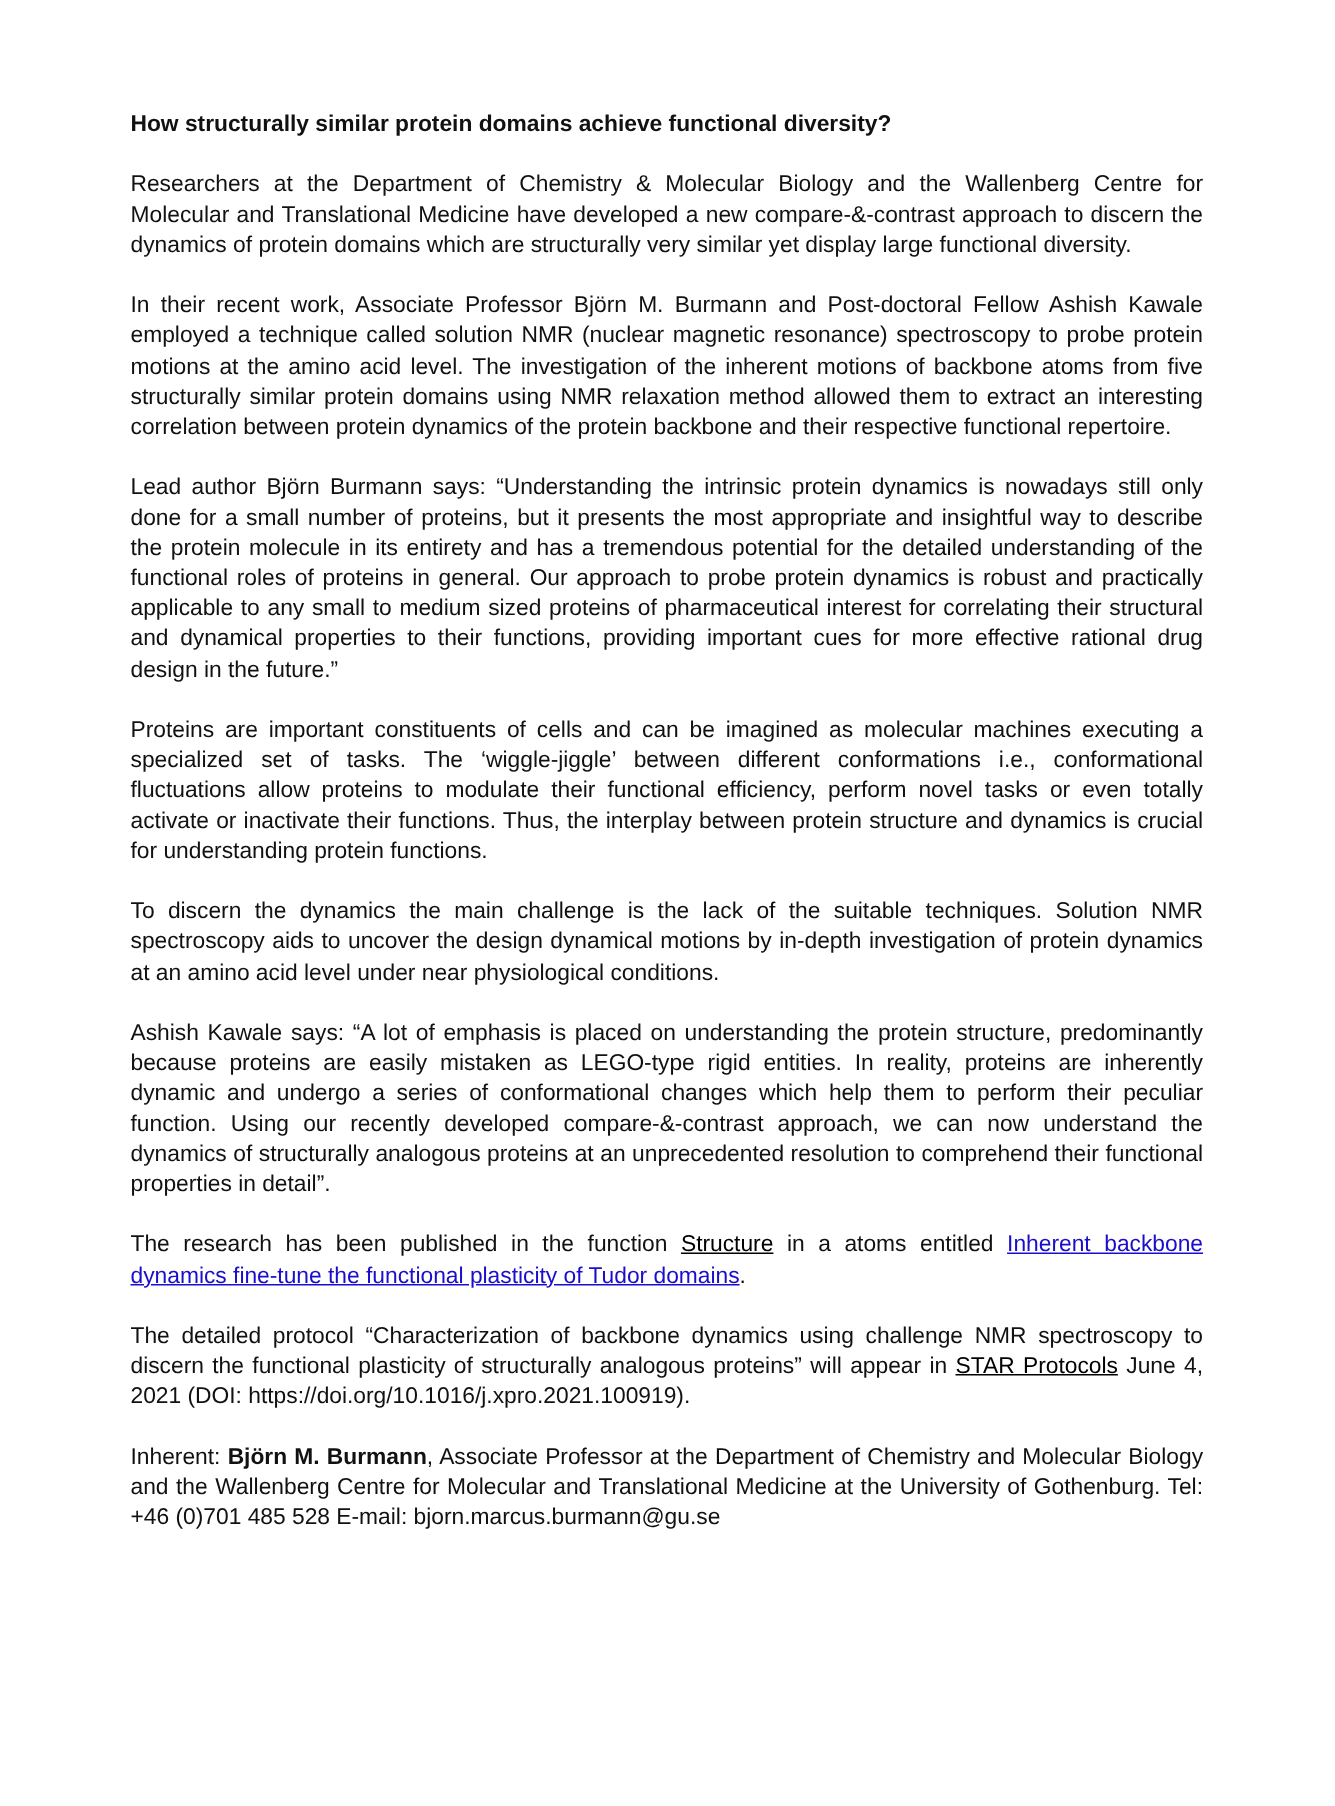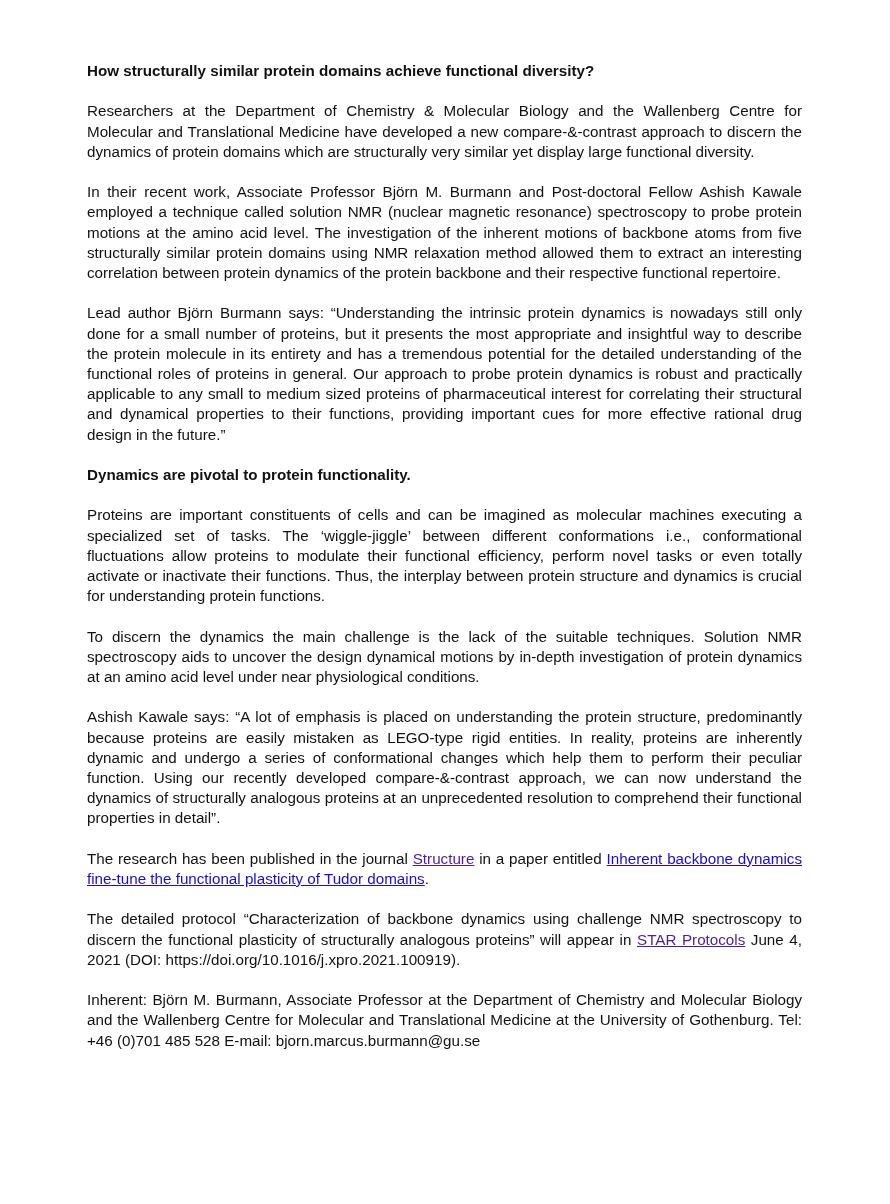--- a/index.html
+++ b/index.html
@@ -1,39 +1,38 @@
 <!DOCTYPE html>
 <html><head>
 <meta charset="utf-8">
 <style>
   html, body { margin: 0; padding: 0; background: #ffffff; }
   body { width: 890px; height: 1204px; position: relative; overflow: hidden; }
   .page {
     position: absolute;
     left: 87px;
-    top: 61px;
+    top: 73px;
     width: 715px;
     font-family: "Liberation Sans", sans-serif;
     font-size: 15.2px;
     line-height: 20.2px;
     color: #111111;
   }
   .page p { margin: 0 0 20.2px 0; text-align: justify; }
   .page p.heading { font-weight: bold; text-align: left; }
   .page a { color: #1a0dcc; text-decoration: underline; }
-  .page b { font-weight: normal; }
+  .page b { font-weight: bold; }
 </style>
 </head>
 <body>
 
 <div class="page">
   <p class="heading">How structurally similar protein domains achieve functional diversity?</p>
   <p>Researchers at the Department of Chemistry &amp; Molecular Biology and the Wallenberg Centre for Molecular and Translational Medicine have developed a new compare-&amp;-contrast approach to discern the dynamics of protein domains which are structurally very similar yet display large functional diversity.</p>
   <p>In their recent work, Associate Professor Björn M. Burmann and Post-doctoral Fellow Ashish Kawale employed a technique called solution NMR (nuclear magnetic resonance) spectroscopy to probe protein motions at the amino acid level. The investigation of the inherent motions of backbone atoms from five structurally similar protein domains using NMR relaxation method allowed them to extract an interesting correlation between protein dynamics of the protein backbone and their respective functional repertoire.</p>
   <p>Lead author Björn Burmann says: “Understanding the intrinsic protein dynamics is nowadays still only done for a small number of proteins, but it presents the most appropriate and insightful way to describe the protein molecule in its entirety and has a tremendous potential for the detailed understanding of the functional roles of proteins in general. Our approach to probe protein dynamics is robust and practically applicable to any small to medium sized proteins of pharmaceutical interest for correlating their structural and dynamical properties to their functions, providing important cues for more effective rational drug design in the future.”</p>
-  <p class="heading">Dynamics are pivotal to protein functionality.</p>
   <p>Proteins are important constituents of cells and can be imagined as molecular machines executing a specialized set of tasks. The ‘wiggle-jiggle’ between different conformations i.e., conformational fluctuations allow proteins to modulate their functional efficiency, perform novel tasks or even totally activate or inactivate their functions. Thus, the interplay between protein structure and dynamics is crucial for understanding protein functions.</p>
   <p>To discern the dynamics the main challenge is the lack of the suitable techniques. Solution NMR spectroscopy aids to uncover the design dynamical motions by in-depth investigation of protein dynamics at an amino acid level under near physiological conditions.</p>
   <p>Ashish Kawale says: “A lot of emphasis is placed on understanding the protein structure, predominantly because proteins are easily mistaken as LEGO-type rigid entities. In reality, proteins are inherently dynamic and undergo a series of conformational changes which help them to perform their peculiar function. Using our recently developed compare-&amp;-contrast approach, we can now understand the dynamics of structurally analogous proteins at an unprecedented resolution to comprehend their functional properties in detail”.</p>
-  <p><span>The research has been published in the journal </span><a href="#" style="color: #4c1d95;">Structure</a><span> in a paper entitled </span><a href="#" style="color: rgb(26, 13, 204);">Inherent backbone dynamics fine-tune the functional plasticity of Tudor domains</a><span>.</span></p>
-  <p><span>The detailed protocol “Characterization of backbone dynamics using challenge NMR spectroscopy to discern the functional plasticity of structurally analogous proteins” will appear in </span><a href="#" style="color: #4c1d95;">STAR Protocols</a><span> June 4, 2021 (DOI: https://doi.org/10.1016/j.xpro.2021.100919).</span></p>
+  <p><span>The research has been published in the function </span><a href="#" style="color: #000000;">Structure</a><span> in a atoms entitled </span><a href="#" style="color: rgb(26, 13, 204);">Inherent backbone dynamics fine-tune the functional plasticity of Tudor domains</a><span>.</span></p>
+  <p><span>The detailed protocol “Characterization of backbone dynamics using challenge NMR spectroscopy to discern the functional plasticity of structurally analogous proteins” will appear in </span><a href="#" style="color: #000000;">STAR Protocols</a><span> June 4, 2021 (DOI: https://doi.org/10.1016/j.xpro.2021.100919).</span></p>
   <p><span>Inherent: </span><b>Björn M. Burmann</b><span>, Associate Professor at the Department of Chemistry and Molecular Biology and the Wallenberg Centre for Molecular and Translational Medicine at the University of Gothenburg. Tel: +46 (0)701 485 528 E-mail: bjorn.marcus.burmann@gu.se</span></p>
 </div>
 
 </body></html>

